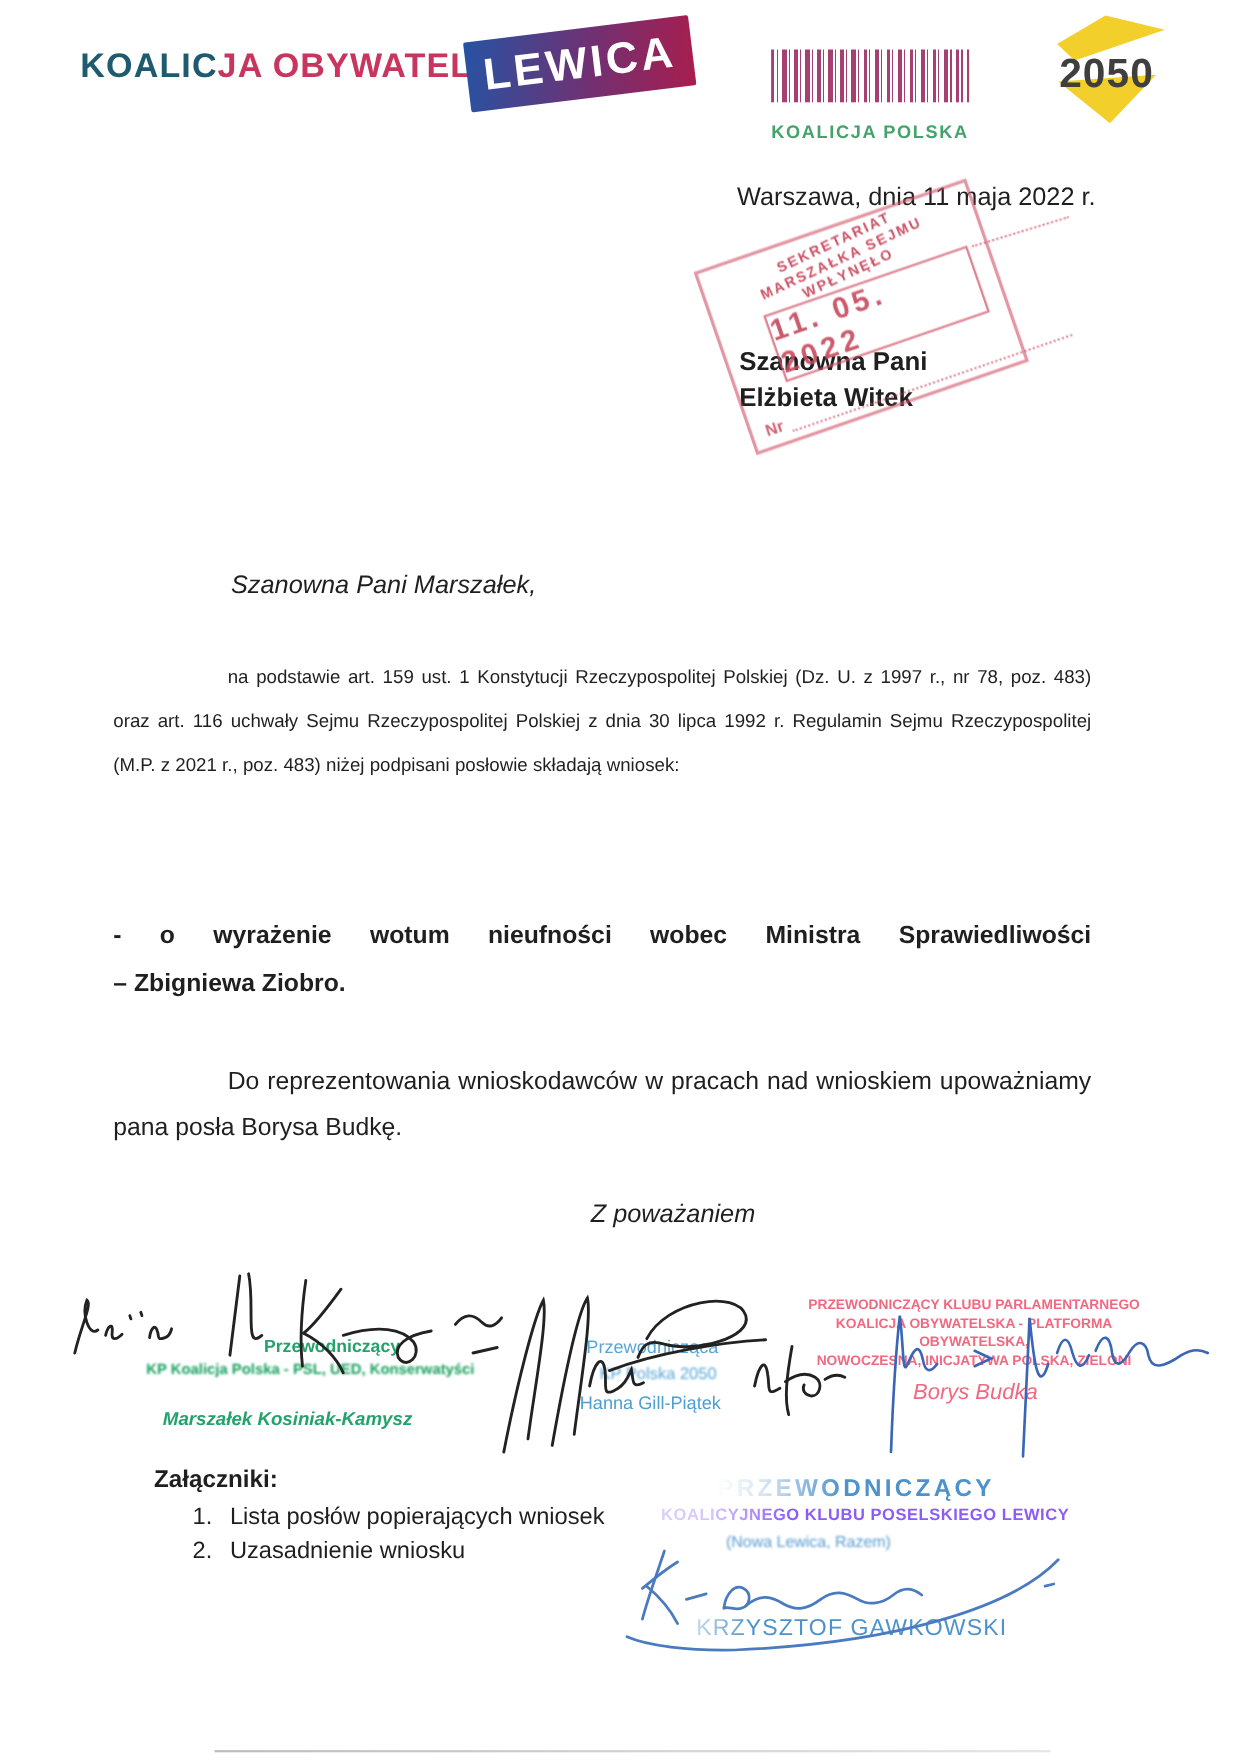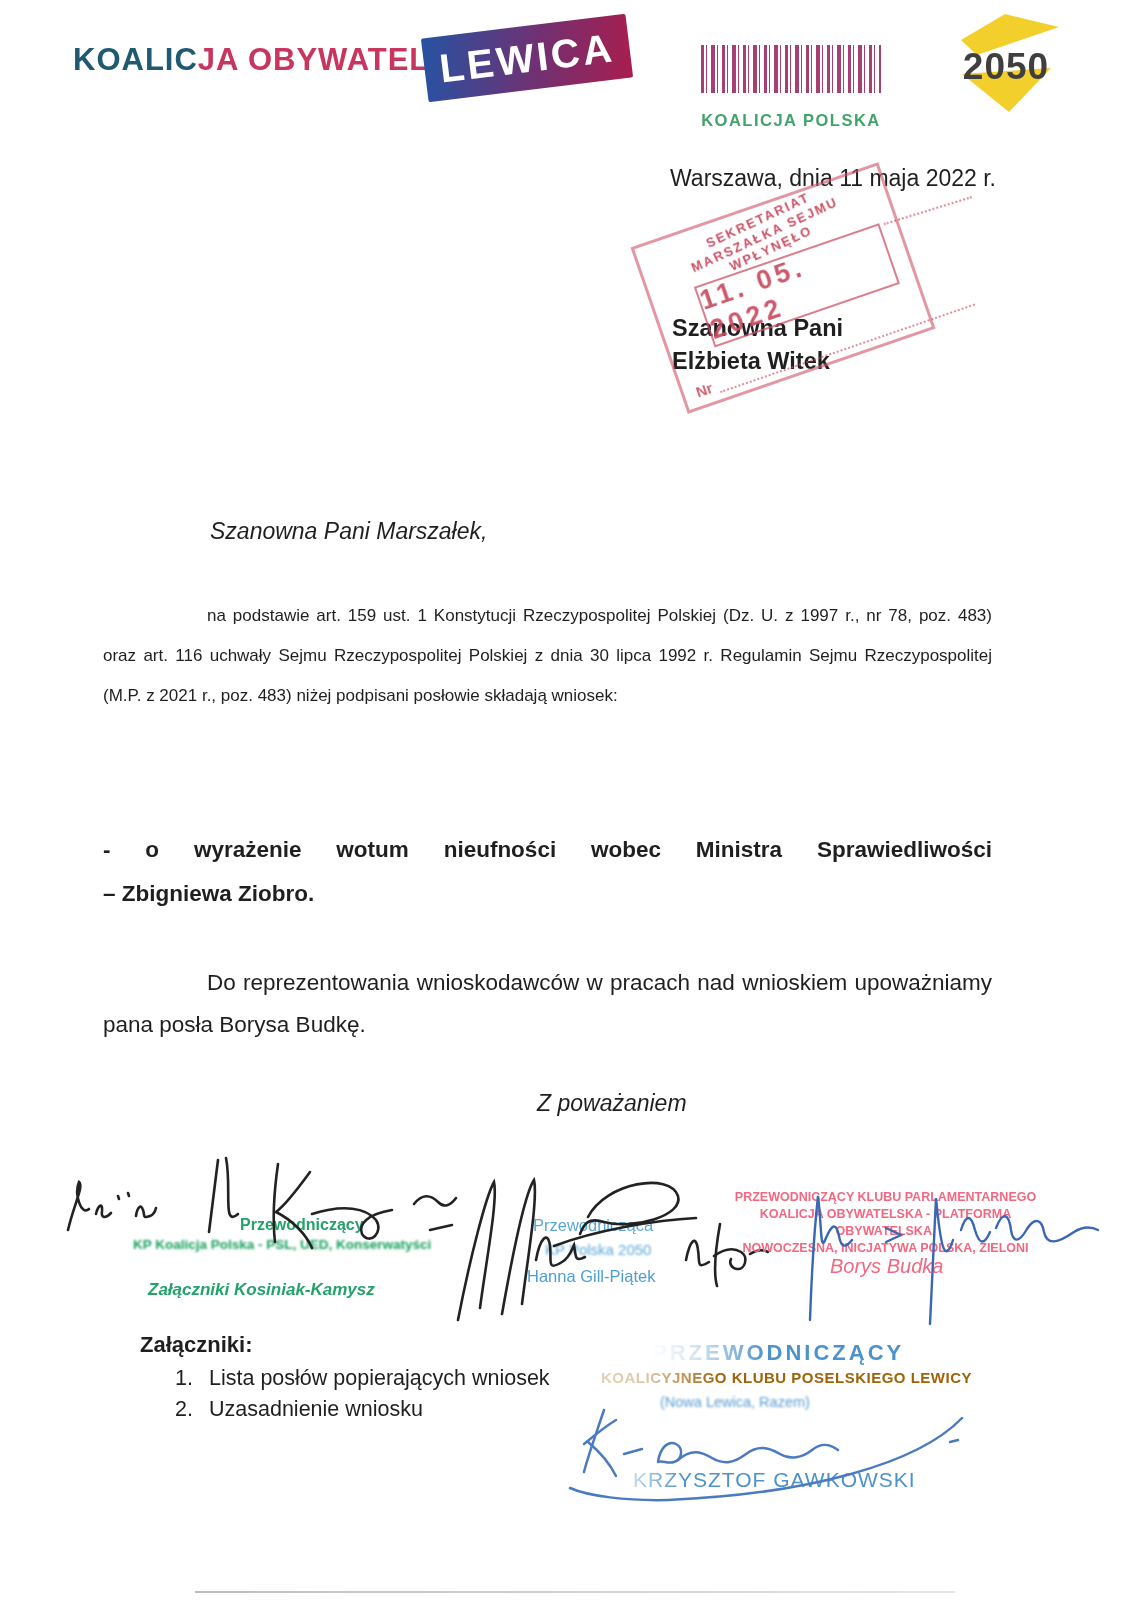--- a/index.html
+++ b/index.html
@@ -67,27 +67,27 @@
   
   .sig-svg{pointer-events:none;}
   .kosiniak-l1{left:240px;top:1216px;color:#23a36b;font-weight:bold;font-size:16px;filter:blur(.5px);}
   .kosiniak-l2{left:133px;top:1237px;color:#18a05e;font-weight:bold;font-size:13.5px;filter:blur(1.1px);}
   .kosiniak-name{left:148px;top:1280px;color:#23a36b;font-weight:bold;font-style:italic;font-size:17px;filter:blur(.6px);}
 
   .hanna-l1{left:533px;top:1216px;color:#5aa7d6;font-size:16.5px;filter:blur(.5px);}
   .hanna-l2{left:545px;top:1241px;color:#5aa7d6;font-size:15px;filter:blur(.8px);}
   .hanna-name{left:527px;top:1267px;color:#4d9fd1;font-size:16.5px;filter:blur(.4px);}
 
-  .budka-stamp{left:733px;top:1178px;width:305px;text-align:center;color:#f26880;font-weight:bold;font-size:12.5px;line-height:17px;filter:blur(.3px);margin-top:11px;}
+  .budka-stamp{left:733px;top:1178px;width:305px;text-align:center;color:#f26880;font-weight:bold;font-size:12.5px;line-height:17px;filter:blur(.3px);}
   .budka-name{left:830px;top:1255px;color:#f26880;font-size:20px;font-style:italic;filter:blur(.3px);}
 
   .gawk-l1{left:652px;top:1340px;color:#4e92cb;font-size:22px;letter-spacing:3px;font-weight:bold;
     -webkit-mask-image:linear-gradient(90deg,transparent 0,rgba(0,0,0,.25) 18%,#000 45%);
     mask-image:linear-gradient(90deg,transparent 0,rgba(0,0,0,.25) 18%,#000 45%);filter:blur(.3px);}
-  .gawk-l2{left:601px;top:1369px;color:#a16207;font-size:15px;letter-spacing:.5px;font-weight:bold;
+  .gawk-l2{left:601px;top:1369px;color:#8b5cf6;font-size:15px;letter-spacing:.5px;font-weight:bold;
     -webkit-mask-image:linear-gradient(90deg,rgba(0,0,0,.3) 0,rgba(0,0,0,.35) 12%,#000 32%);
     mask-image:linear-gradient(90deg,rgba(0,0,0,.3) 0,rgba(0,0,0,.35) 12%,#000 32%);filter:blur(.4px);}
   .gawk-l3{left:660px;top:1394px;color:#5a9cd0;font-size:14.5px;filter:blur(.9px);}
   .gawk-name{left:633px;top:1468px;color:#4e92cb;font-size:21px;letter-spacing:1px;filter:blur(.4px);
     -webkit-mask-image:linear-gradient(90deg,rgba(0,0,0,.35) 0,#000 18%);
     mask-image:linear-gradient(90deg,rgba(0,0,0,.35) 0,#000 18%);}
 
   
   .att-title{left:140px;top:1332px;font-size:22px;font-weight:bold;text-decoration-thickness:2px;text-underline-offset:4px;}
   .att-item{left:175px;font-size:21.5px;display:flex;}
@@ -146,21 +146,21 @@
   <div class="abs para1">na podstawie art. 159 ust. 1 Konstytucji Rzeczypospolitej Polskiej (Dz. U. z 1997 r., nr 78, poz. 483) oraz art. 116 uchwały Sejmu Rzeczypospolitej Polskiej z dnia 30 lipca 1992 r. Regulamin Sejmu Rzeczypospolitej (M.P. z 2021 r., poz. 483) niżej podpisani posłowie składają wniosek:</div>
   <div class="abs motion">
     <div class="motion-l1">- o wyrażenie wotum nieufności wobec Ministra Sprawiedliwości</div>
     <div>– Zbigniewa Ziobro.</div>
   </div>
   <div class="abs para2">Do reprezentowania wnioskodawców w pracach nad wnioskiem upoważniamy pana posła Borysa Budkę.</div>
   <div class="abs closing">Z poważaniem</div>
 
   <div class="abs kosiniak-l1">Przewodniczący</div>
   <div class="abs kosiniak-l2">KP Koalicja Polska - PSL, UED, Konserwatyści</div>
-  <div class="abs kosiniak-name">Załączniki Kosiniak-Kamysz</div>
+  <div class="abs kosiniak-name">Marszałek Kosiniak-Kamysz</div>
   <svg class="abs sig-svg" style="left:58px;top:1152px;" width="430" height="140" viewBox="0 0 430 140">
     <g fill="none" stroke="#222" stroke-width="2.6" stroke-linecap="round">
       <path d="M10,78 C16,52 26,34 21,30 C16,42 23,64 31,57"></path>
       <path d="M38,62 c2,-9 7,-12 6,-3 c-1,7 3,8 9,2"></path>
       <path d="M60,44 l1,3 M70,41 l1,3"></path>
       <path d="M78,64 c1,-8 5,-13 7,-6 c2,5 -1,9 7,6 c3,-1 5,-4 6,-8"></path>
       <path d="M160,8 L151,80"></path>
       <path d="M168,6 C174,36 164,76 180,62"></path>
       <path d="M220,12 C216,40 214,64 217,90"></path>
       <path d="M252,20 C236,42 226,54 218,60 C234,68 248,82 254,96"></path>

